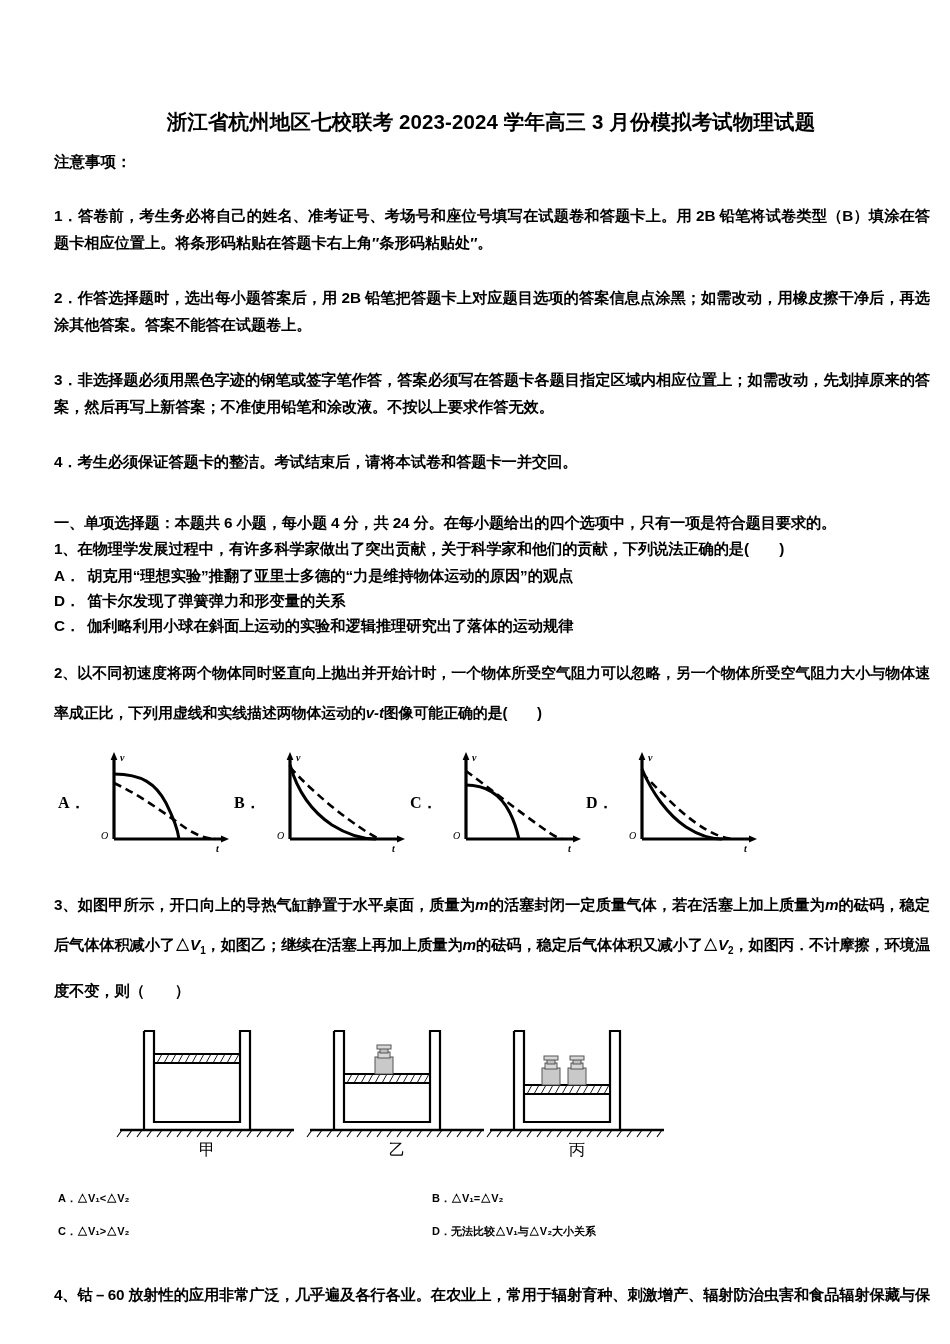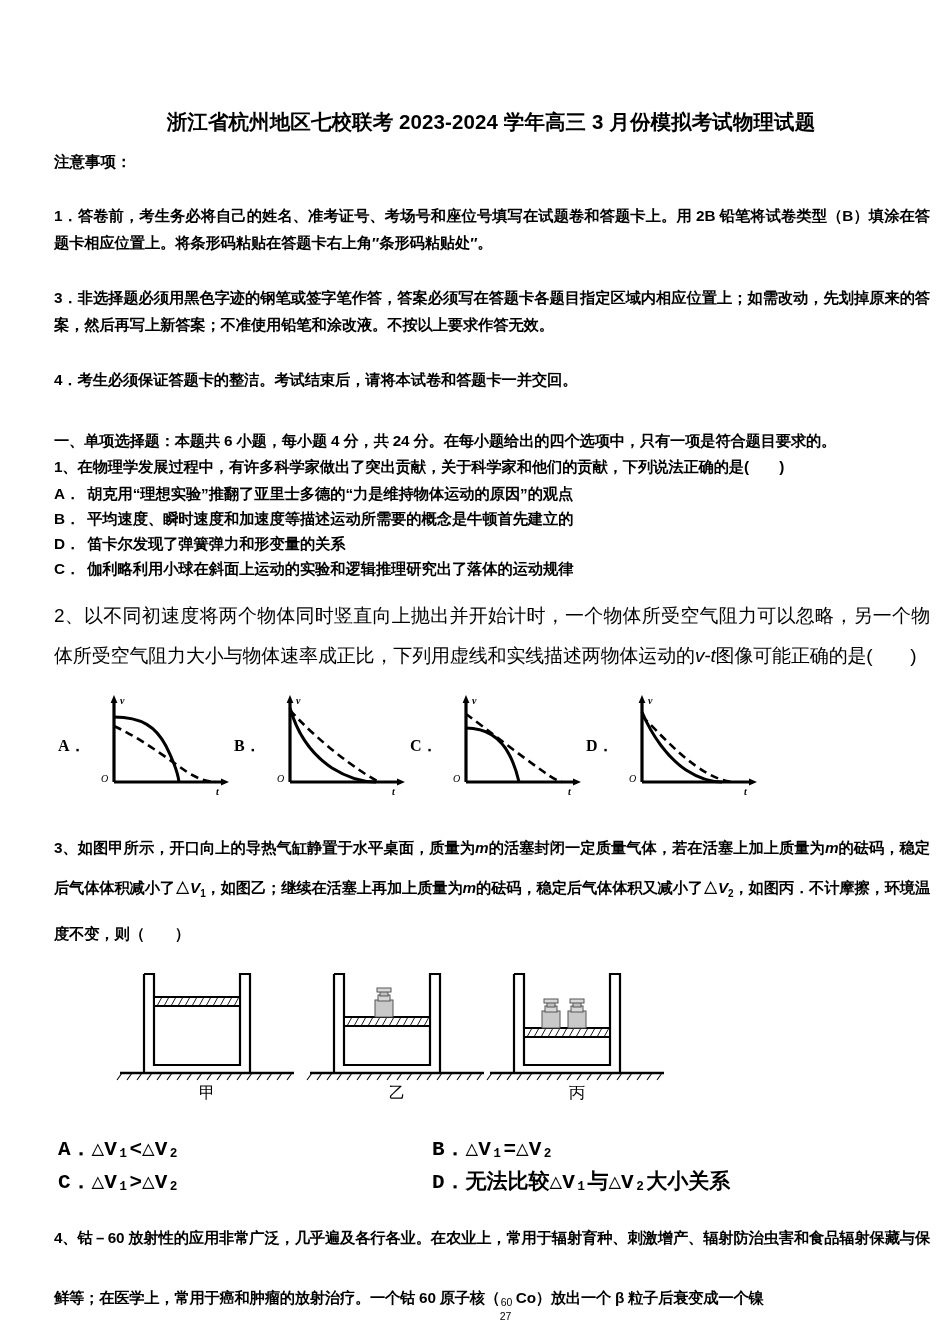--- a/index.html
+++ b/index.html
@@ -73,22 +73,22 @@
   .opt {
     font-size: 15.3px;
     font-weight: bold;
     line-height: 23px;
     margin-top: 2px;
     font-family: "Liberation Sans", "DejaVu Sans", sans-serif;
     letter-spacing: -0.1px;
   }
   .opt .lbl { margin-right: 7px; }
   .q2-body {
-    font-size: 19px;
-    font-weight: normal;
+    font-size: 15px;
+    font-weight: bold;
     line-height: 40px;
     font-family: "Liberation Sans", "DejaVu Sans", sans-serif;
     letter-spacing: -0.15px;
     text-align: justify;
   }
   .q3-body {
     font-size: 15.3px;
     font-weight: bold;
     line-height: 40px;
     font-family: Liberation Sans, sans-serif;
@@ -151,23 +151,23 @@
     position: relative;
     margin-top: 14px;
   }
   .opt-grid .row {
     position: relative;
     height: 33px;
   }
   .opt-grid .c1 { position: absolute; left: 4px; top: 0; }
   .opt-grid .c2 { position: absolute; left: 378px; top: 0; }
   .opt-txt {
-    font-size: 21px;
-    font-weight: bold;
-    font-family: Liberation Mono, monospace;
+    font-size: 11px;
+    font-weight: bold;
+    font-family: Liberation Sans, sans-serif;
     white-space: nowrap;
   }
   sub.vsub { font-size: 10px; }
   .iso {
     display: inline-block;
     position: relative;
     width: 16px;
     height: 1em;
     vertical-align: baseline;
   }
@@ -188,33 +188,31 @@
 <body>
 
 <div class="page">
 
   <div class="doc-title">浙江省杭州地区七校联考 2023-2024 学年高三 3 月份模拟考试物理试题</div>
 
   <div class="body-col">
 
     <div class="notice-head">注意事项：</div>
     <div class="notice-item">1．答卷前，考生务必将自己的姓名、准考证号、考场号和座位号填写在试题卷和答题卡上。用 2B 铅笔将试卷类型（B）填涂在答题卡相应位置上。将条形码粘贴在答题卡右上角″条形码粘贴处″。</div>
+    <div class="notice-item">2．作答选择题时，选出每小题答案后，用 2B 铅笔把答题卡上对应题目选项的答案信息点涂黑；如需改动，用橡皮擦干净后，再选涂其他答案。答案不能答在试题卷上。</div>
     <div class="notice-item">3．非选择题必须用黑色字迹的钢笔或签字笔作答，答案必须写在答题卡各题目指定区域内相应位置上；如需改动，先划掉原来的答案，然后再写上新答案；不准使用铅笔和涂改液。不按以上要求作答无效。</div>
     <div class="notice-item">4．考生必须保证答题卡的整洁。考试结束后，请将本试卷和答题卡一并交回。</div>
 
     <div class="gap-1"></div>
 
     <div class="section-head">一、单项选择题：本题共 6 小题，每小题 4 分，共 24 分。在每小题给出的四个选项中，只有一项是符合题目要求的。</div>
 
     <div class="qline">1、在物理学发展过程中，有许多科学家做出了突出贡献，关于科学家和他们的贡献，下列说法正确的是(　　)</div>
     <div class="opt">
       <span class="lbl">A．</span><span>胡克用“理想实验”推翻了亚里士多德的“力是维持物体运动的原因”的观点</span>
-    </div>
-    <div class="opt">
-      <span class="lbl">B．</span><span>平均速度、瞬时速度和加速度等描述运动所需要的概念是牛顿首先建立的</span>
     </div>
     <div class="opt">
       <span class="lbl">D．</span><span>笛卡尔发现了弹簧弹力和形变量的关系</span>
     </div>
     <div class="opt">
       <span class="lbl">C．</span><span>伽利略利用小球在斜面上运动的实验和逻辑推理研究出了落体的运动规律</span>
     </div>
 
     <div style="height:16px"></div>
 

